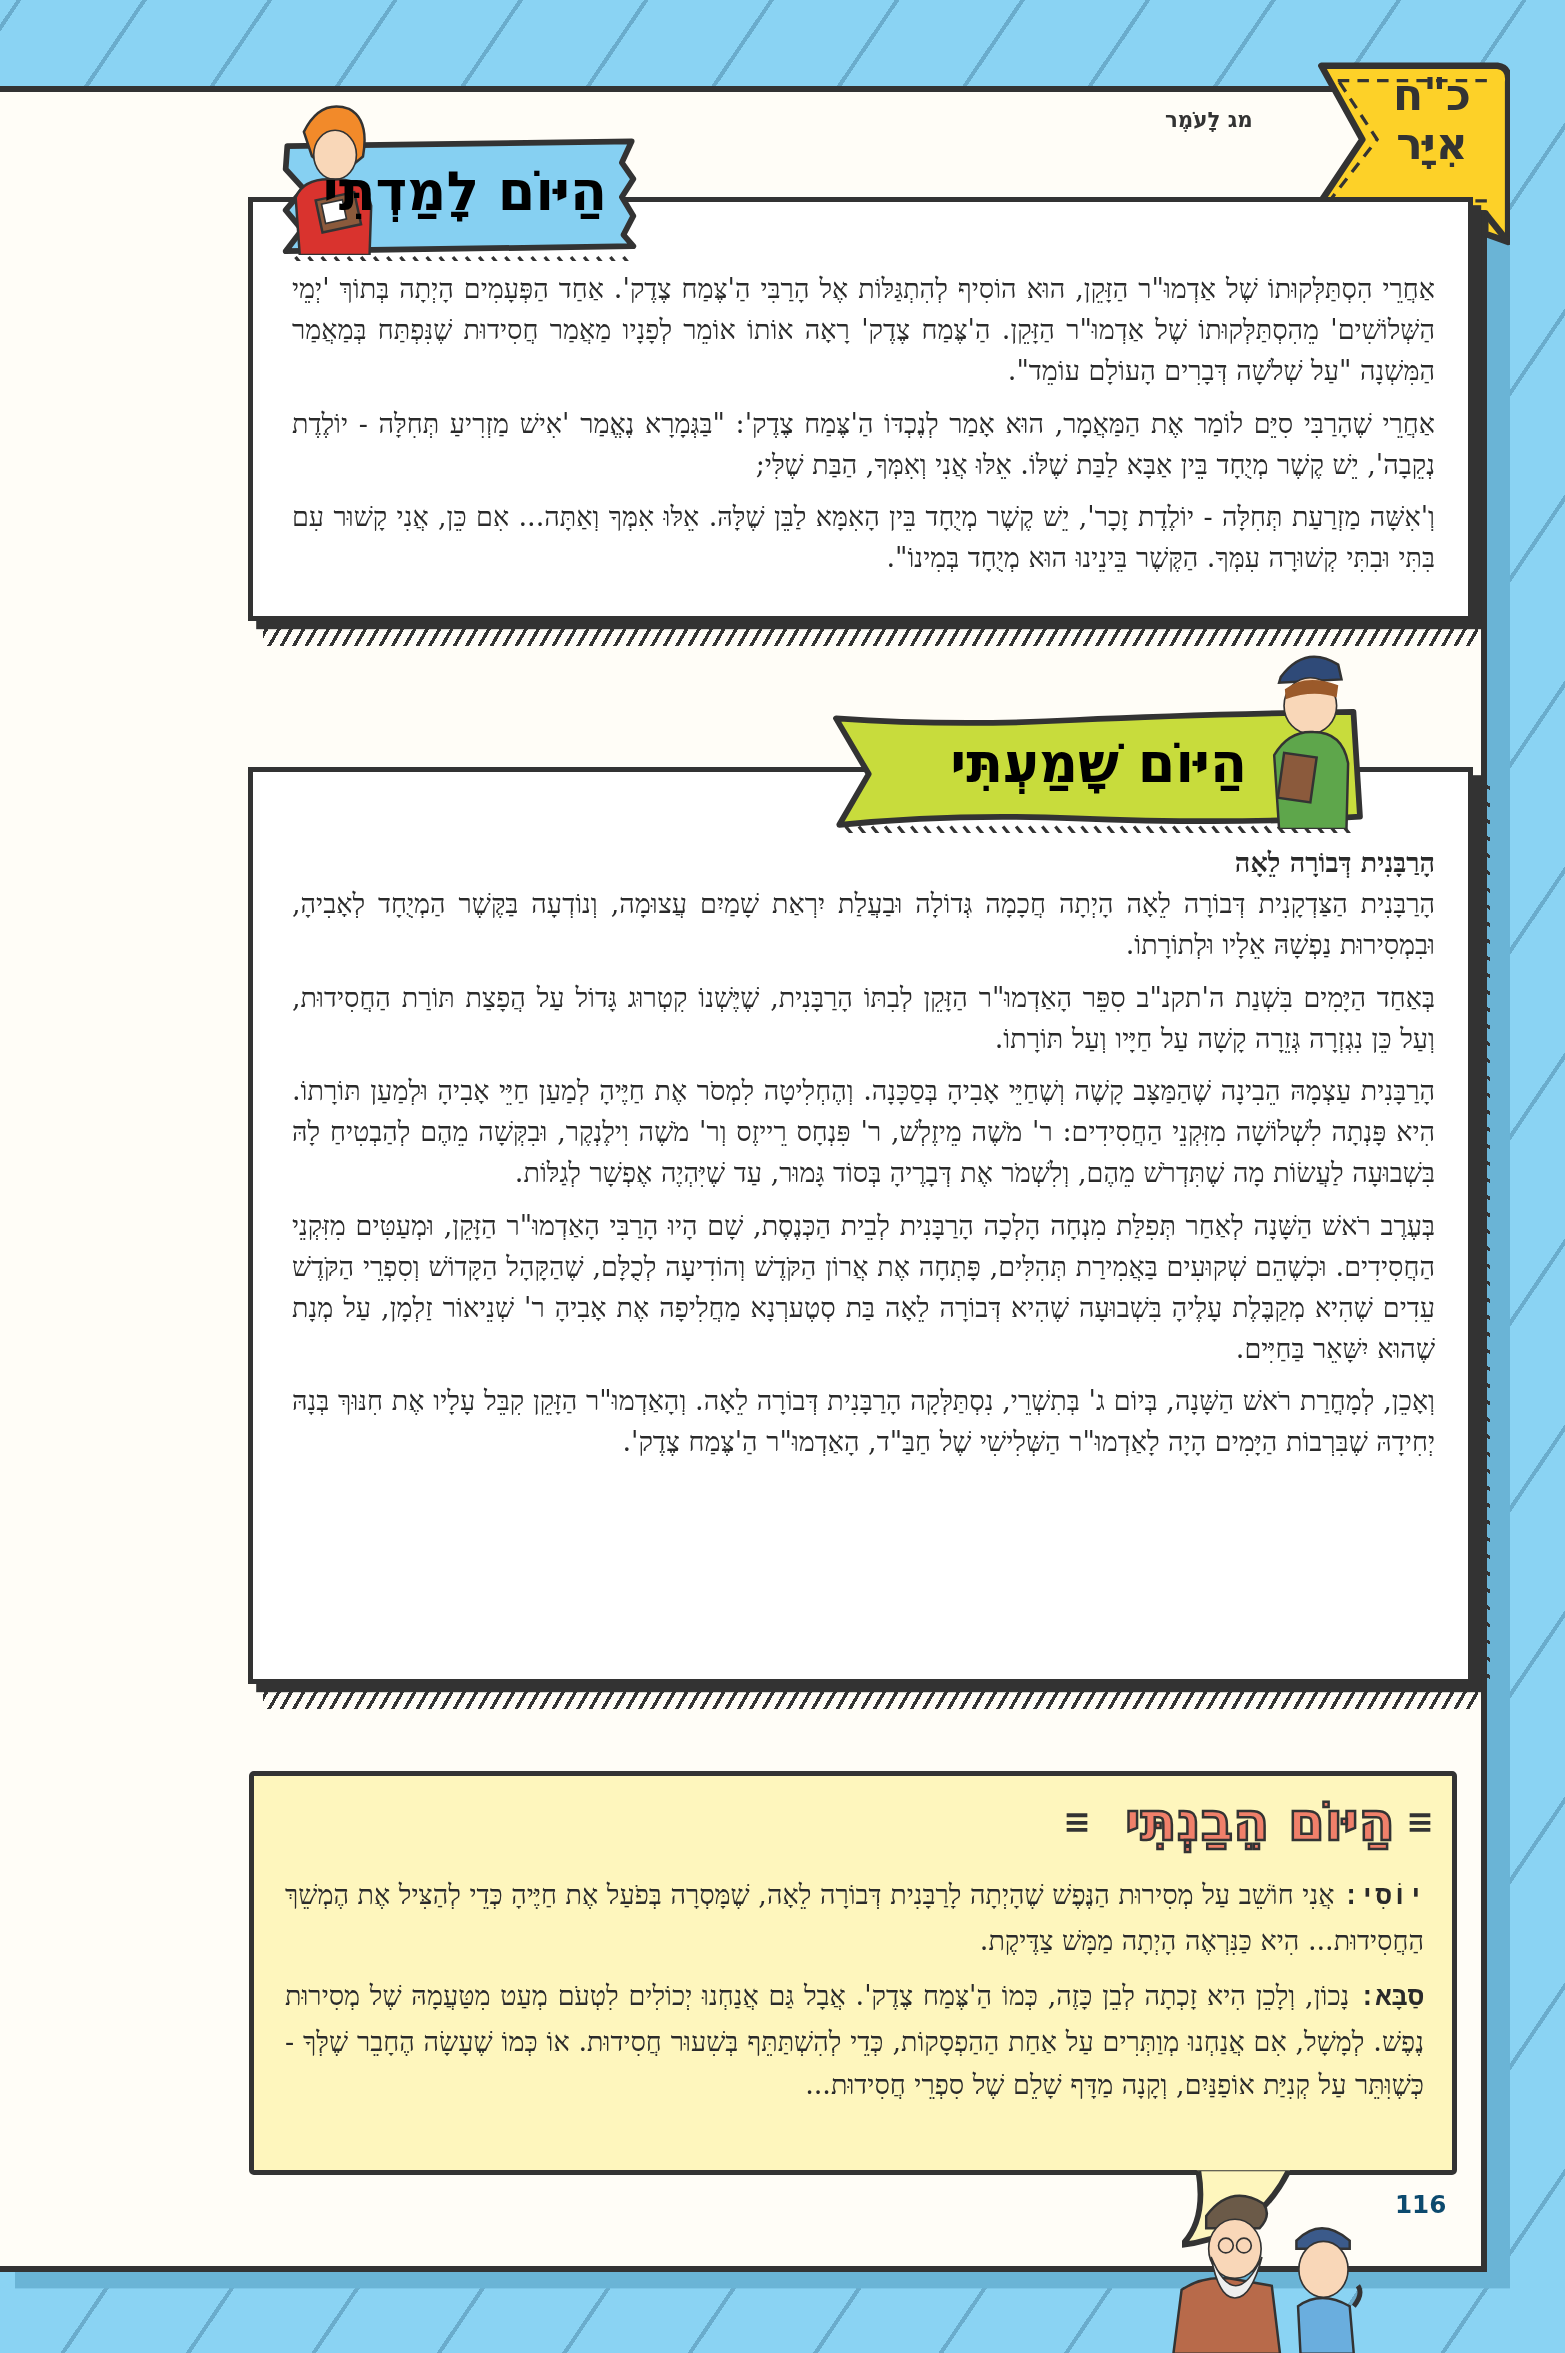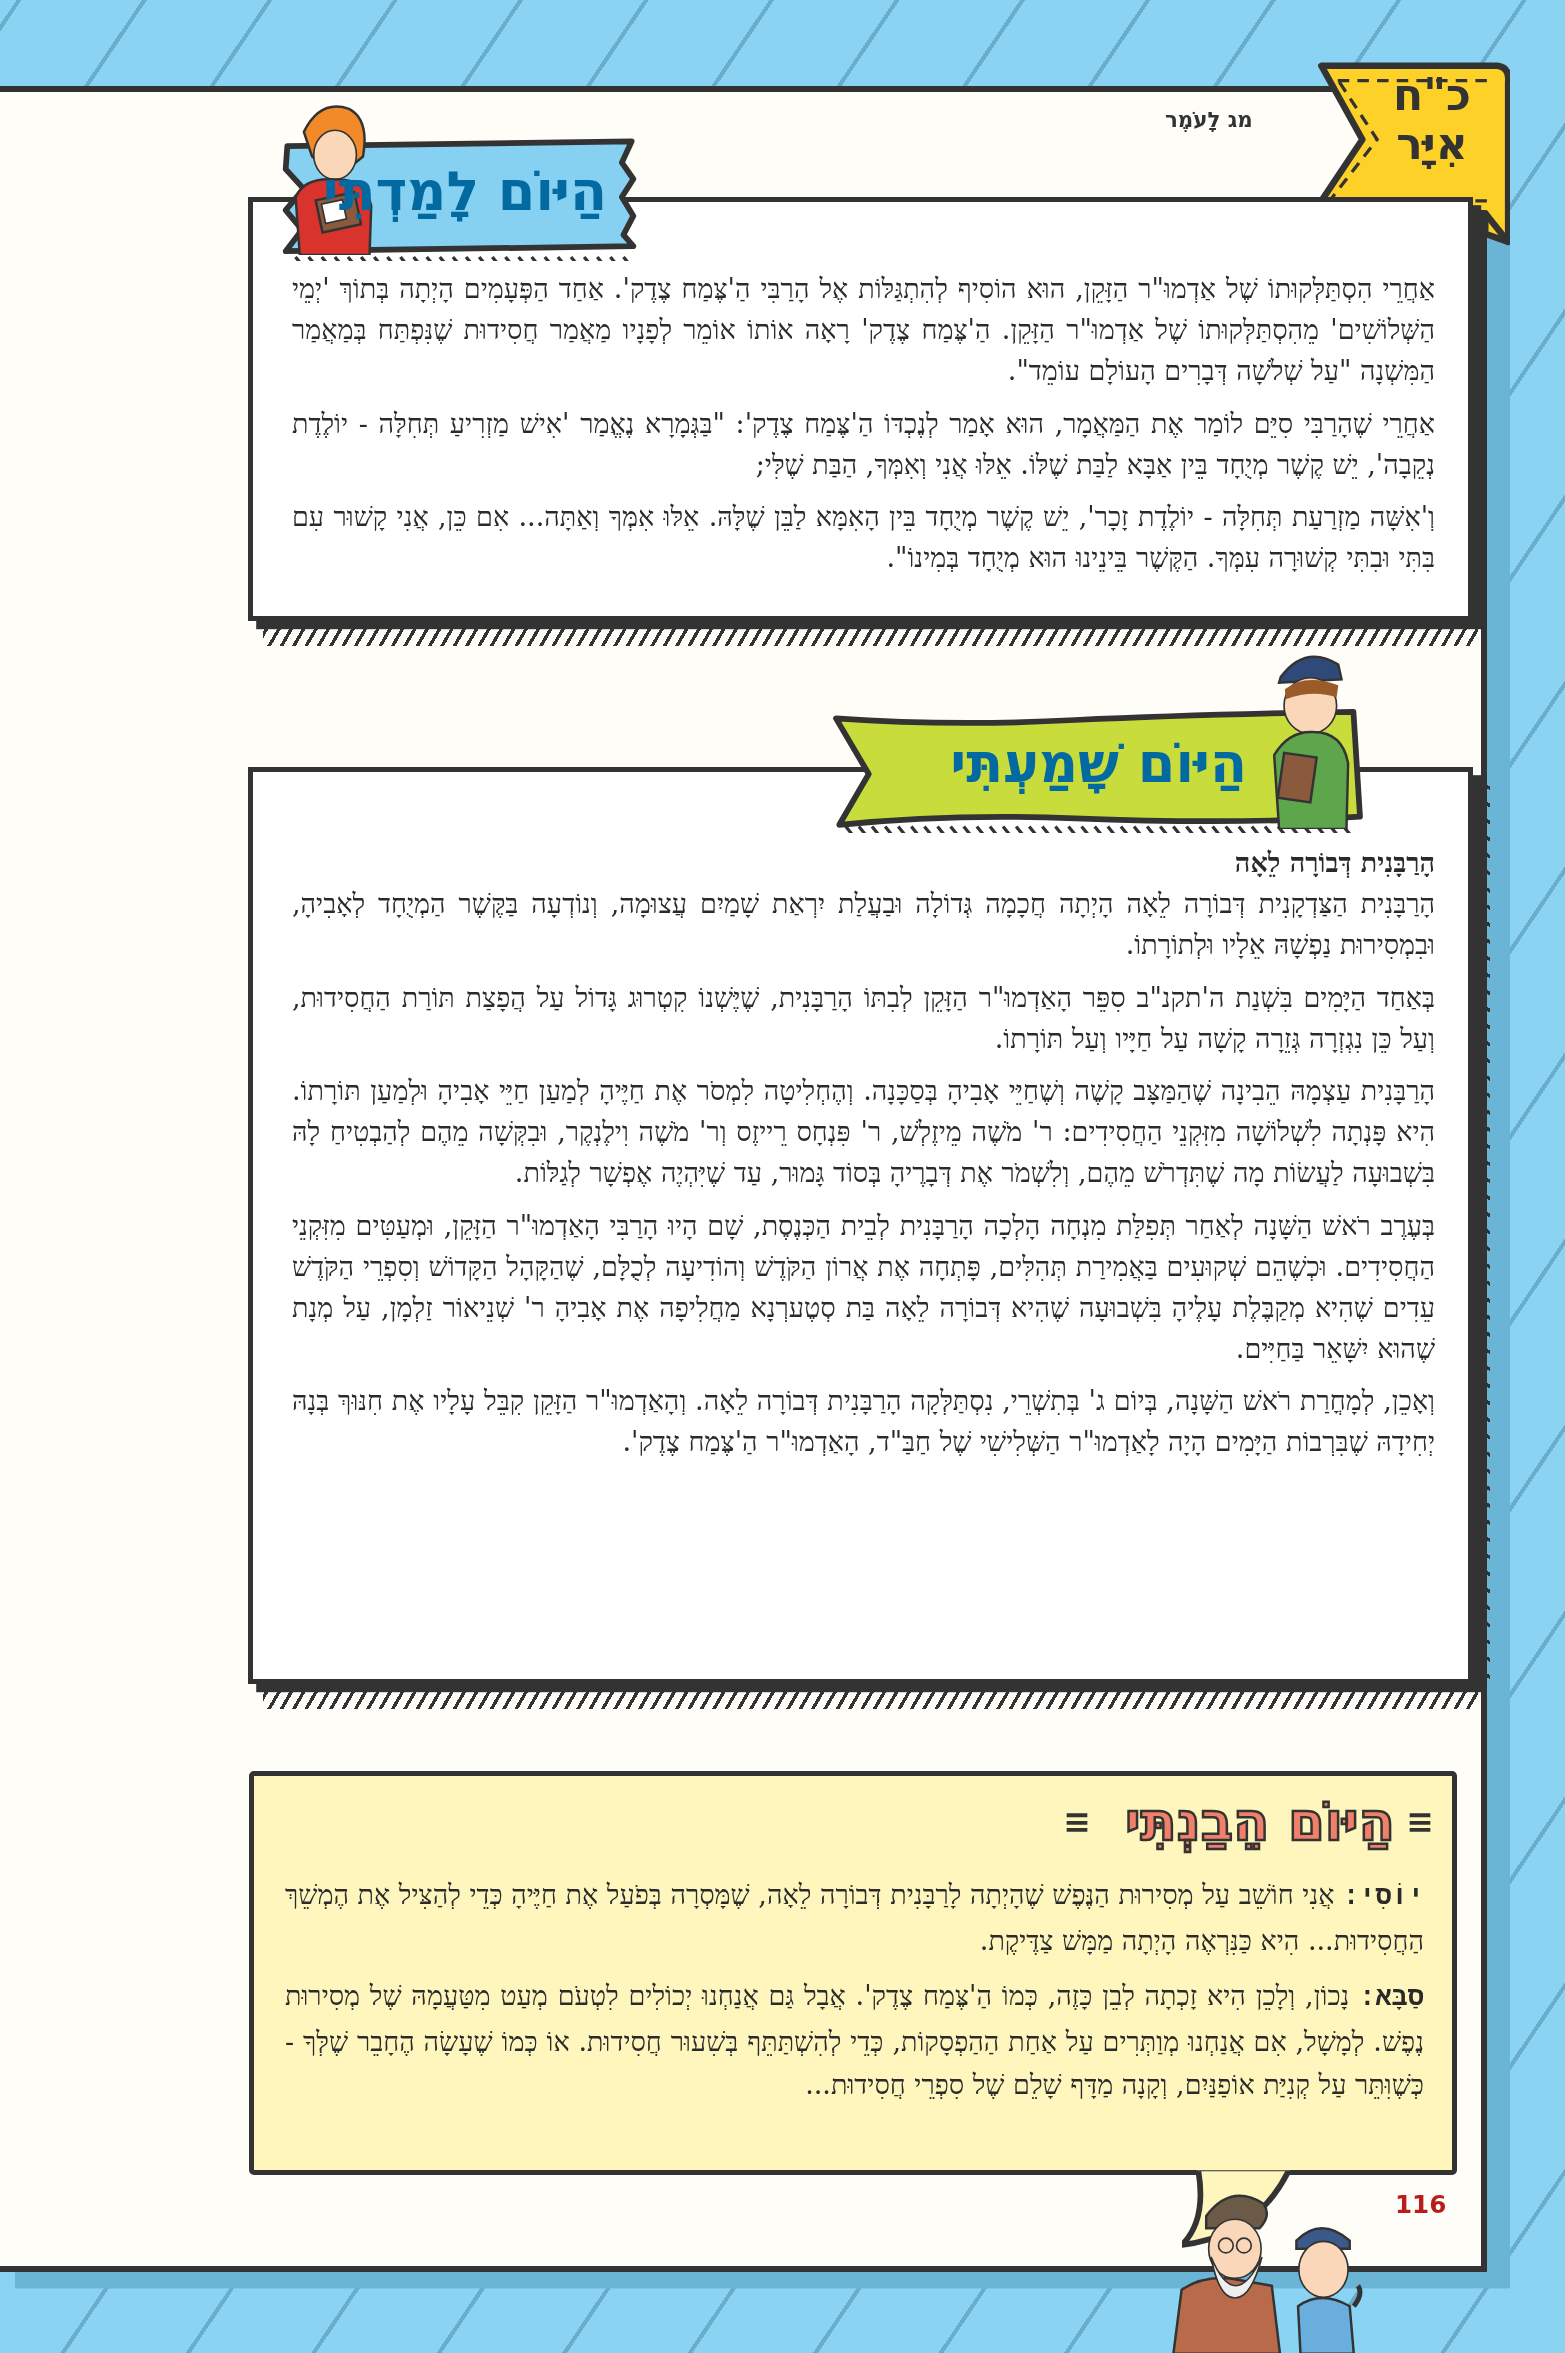--- a/index.html
+++ b/index.html
@@ -43,38 +43,38 @@
     position:absolute; width:16.4px;
     background: repeating-linear-gradient(30deg, transparent 0 11.5px, #333 11.5px 14.8px);
   }
   .box-body { position:absolute; color:#2a2a2a; font-size:27px; line-height:41px; }
   .box-body p { margin:0 0 11.5px 0; }
   .box-body .sub { font-weight:bold; margin-bottom:0; }
 
   
   .ribbon { position:absolute; }
   .ribbon-title {
-    position:absolute; font-weight:bold; color:#0369a1; direction:rtl; white-space:nowrap;
+    position:absolute; font-weight:bold; color:#000000; direction:rtl; white-space:nowrap;
     font-size:54px; line-height:57px;
   }
 
   
   .bubble {
     position:absolute; left:249px; top:1771px; width:1198px; height:394px;
     background:#fef6bd; border:5.7px solid #333; border-radius:4.9px;
   }
   .bubble-title {
     position:absolute; right:57px; top:14.8px; font-weight:bold; font-size:53px; color:#f0806a;
     -webkit-text-stroke:2.5px #333; direction:rtl; font-family:"DejaVu Sans", sans-serif;
   }
   .sparks { position:absolute; font-size:33px; color:#333; font-weight:bold; }
   .bubble-body { position:absolute; left:31px; right:28px; top:97px; font-size:27px; line-height:43px; color:#2a2a2a; }
   .bubble-body p { margin:0 0 11.5px 0; }
   .speaker { font-weight:bold;font-family:Liberation Mono, monospace; }
-  .page-num { position:absolute; left:1395px; top:2190px; font-size:24.6px; font-weight:bold; color:#b91c1c; font-family:"DejaVu Sans", sans-serif; }
+  .page-num { position:absolute; left:1395px; top:2190px; font-size:24.6px; font-weight:bold; color:#0c4a6e; font-family:"DejaVu Sans", sans-serif; }
 </style>
 </head>
 <body>
 
 <div class="panel"></div>
 
 <div class="date-flag">
   <svg width="197" height="213" viewBox="0 0 240 260">
     <path d="M10 40 L225 40 Q240 42 238 60 L238 255 L210 245 L210 220 L0 220 L60 130 Z" fill="#fdd128" stroke="#333" stroke-width="8" stroke-linejoin="round"></path>
     <path d="M30 58 L220 58 M30 205 L220 205 M32 60 L78 130 L20 205" fill="none" stroke="#333" stroke-width="4" stroke-dasharray="14 10"></path>

